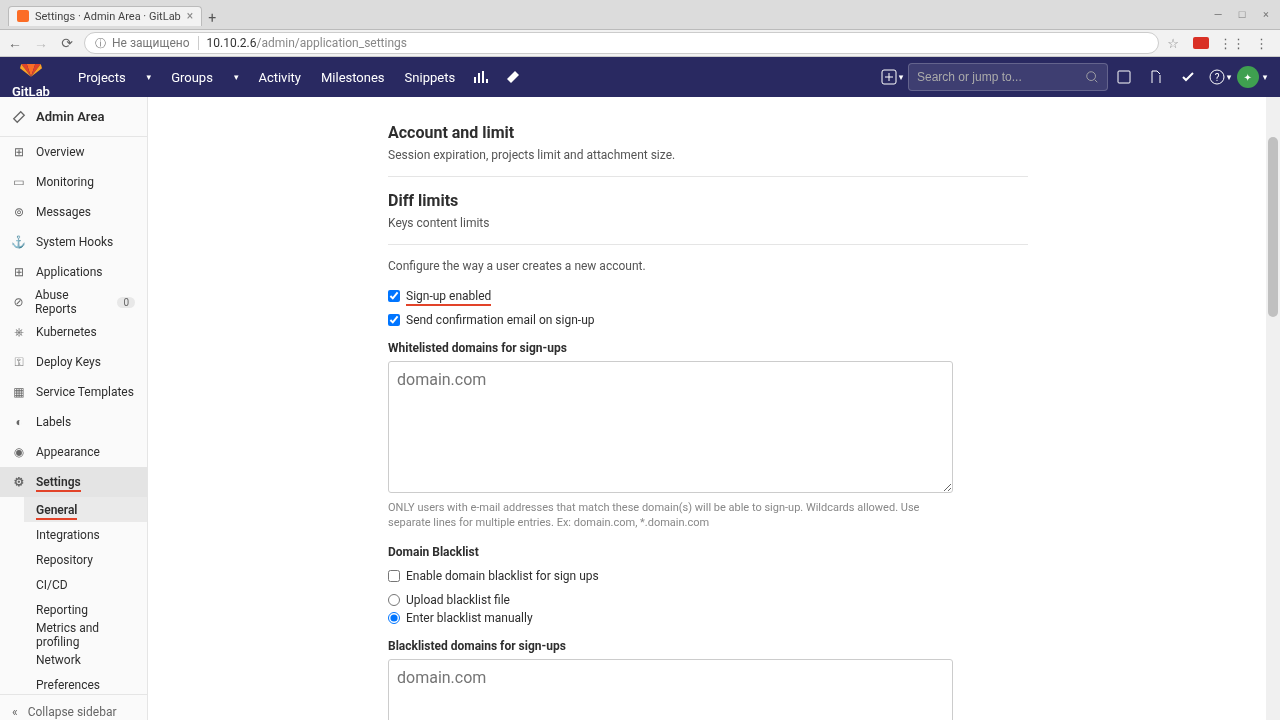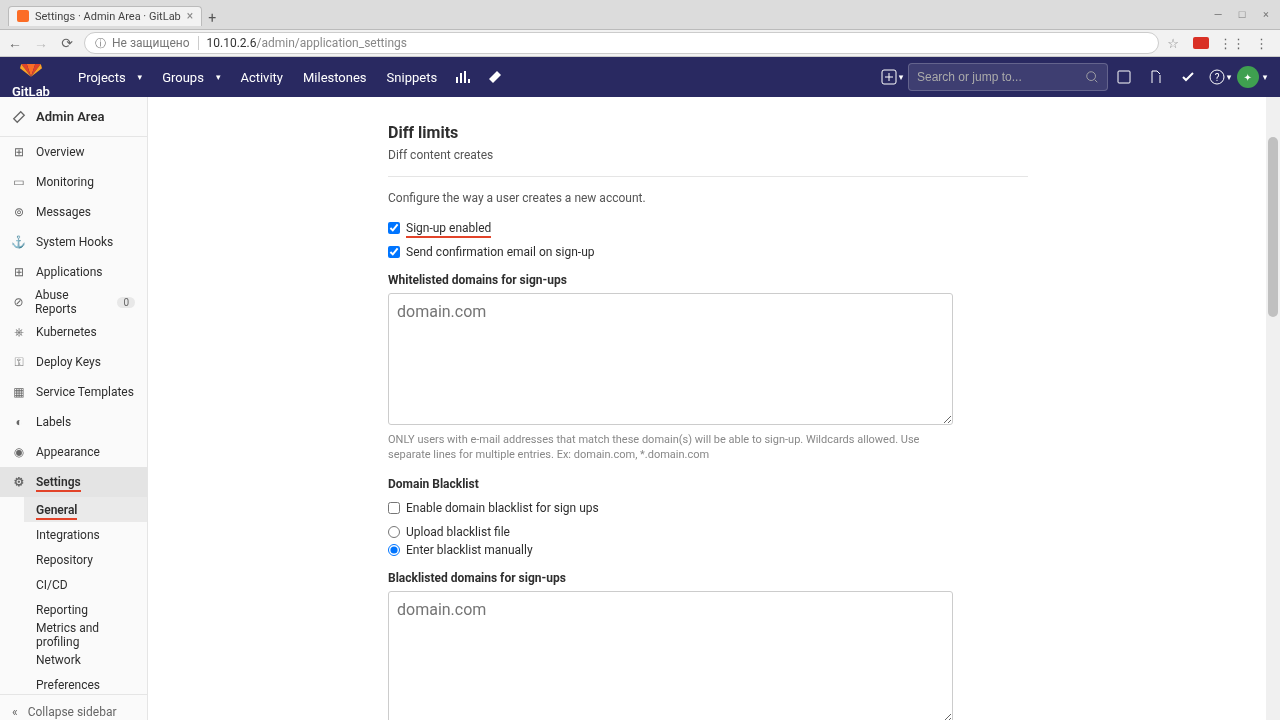--- a/index.html
+++ b/index.html
@@ -24,21 +24,21 @@
 .url-sep { width: 1px; height: 14px; background: #ccc; }
 .url-text { color: #333; }
 .url-text .gray { color: #888; }
 .addr-icons { display: flex; align-items: center; gap: 10px; padding: 0 6px; color: #666; }
 .gmail-ico { width: 16px; height: 12px; background: #d93025; border-radius: 2px; position: relative; }
 
 
 .gl-header { background: #292961; height: 40px; display: flex; align-items: center; padding: 0 12px; color: #fff; font-size: 13px; }
 .gl-logo { display: flex; align-items: center; gap: 6px; margin-right: 18px; font-weight: 600; flex-direction: column; }
 .gl-logo svg { width: 22px; height: 22px; }
-.gl-nav-item { padding: 0 10px; height: 28px; display: flex; align-items: center; gap: 12px; cursor: pointer; }
+.gl-nav-item { padding: 0 10px; height: 28px; display: flex; align-items: center; gap: 21px; cursor: pointer; }
 .gl-nav-item .chev { font-size: 9px; }
 .gl-spacer { flex: 1; }
 .gl-search { background: rgba(255,255,255,0.1); border: 1px solid rgba(255,255,255,0.2); border-radius: 4px; height: 28px; width: 200px; display: flex; align-items: center; padding: 0 8px; color: #bbb; font-size: 12px; }
 .gl-search input { background: transparent; border: none; outline: none; color: #fff; flex: 1; font-size: 12px; }
 .gl-search input::placeholder { color: #aaa; }
 .gl-icon-btn { width: 32px; height: 40px; display: flex; align-items: center; justify-content: center; cursor: pointer; }
 .gl-icon-btn svg { width: 16px; height: 16px; fill: #fff; }
 .gl-avatar { width: 22px; height: 22px; border-radius: 50%; background: #3fa050; display: flex; align-items: center; justify-content: center; font-size: 10px; }
 
 
@@ -289,26 +289,35 @@
     </div>
     <div class="sb-footer">
       <span>«</span>
       <span>Collapse sidebar</span>
     </div>
   </div>
 
   <div class="content-wrap">
     <div class="content">
 
+      <div class="section">
+        <div class="section-head">
+          <div>
+            <div class="section-title">Account and limit</div>
+            <div class="section-desc">Session expiration, projects limit and attachment size.</div>
+          </div>
+        </div>
+
+      </div>
 
       <div class="section">
         <div class="section-head">
           <div>
             <div class="section-title">Diff limits</div>
-            <div class="section-desc">Diff content creates</div>
+            <div class="section-desc">Keys content limits</div>
           </div>
         </div>
 
       </div>
 
       <div class="section" style="border-bottom:none">
         <div class="section-head">
           <div>
             <div class="section-desc">Configure the way a user creates a new account.</div>
           </div>

